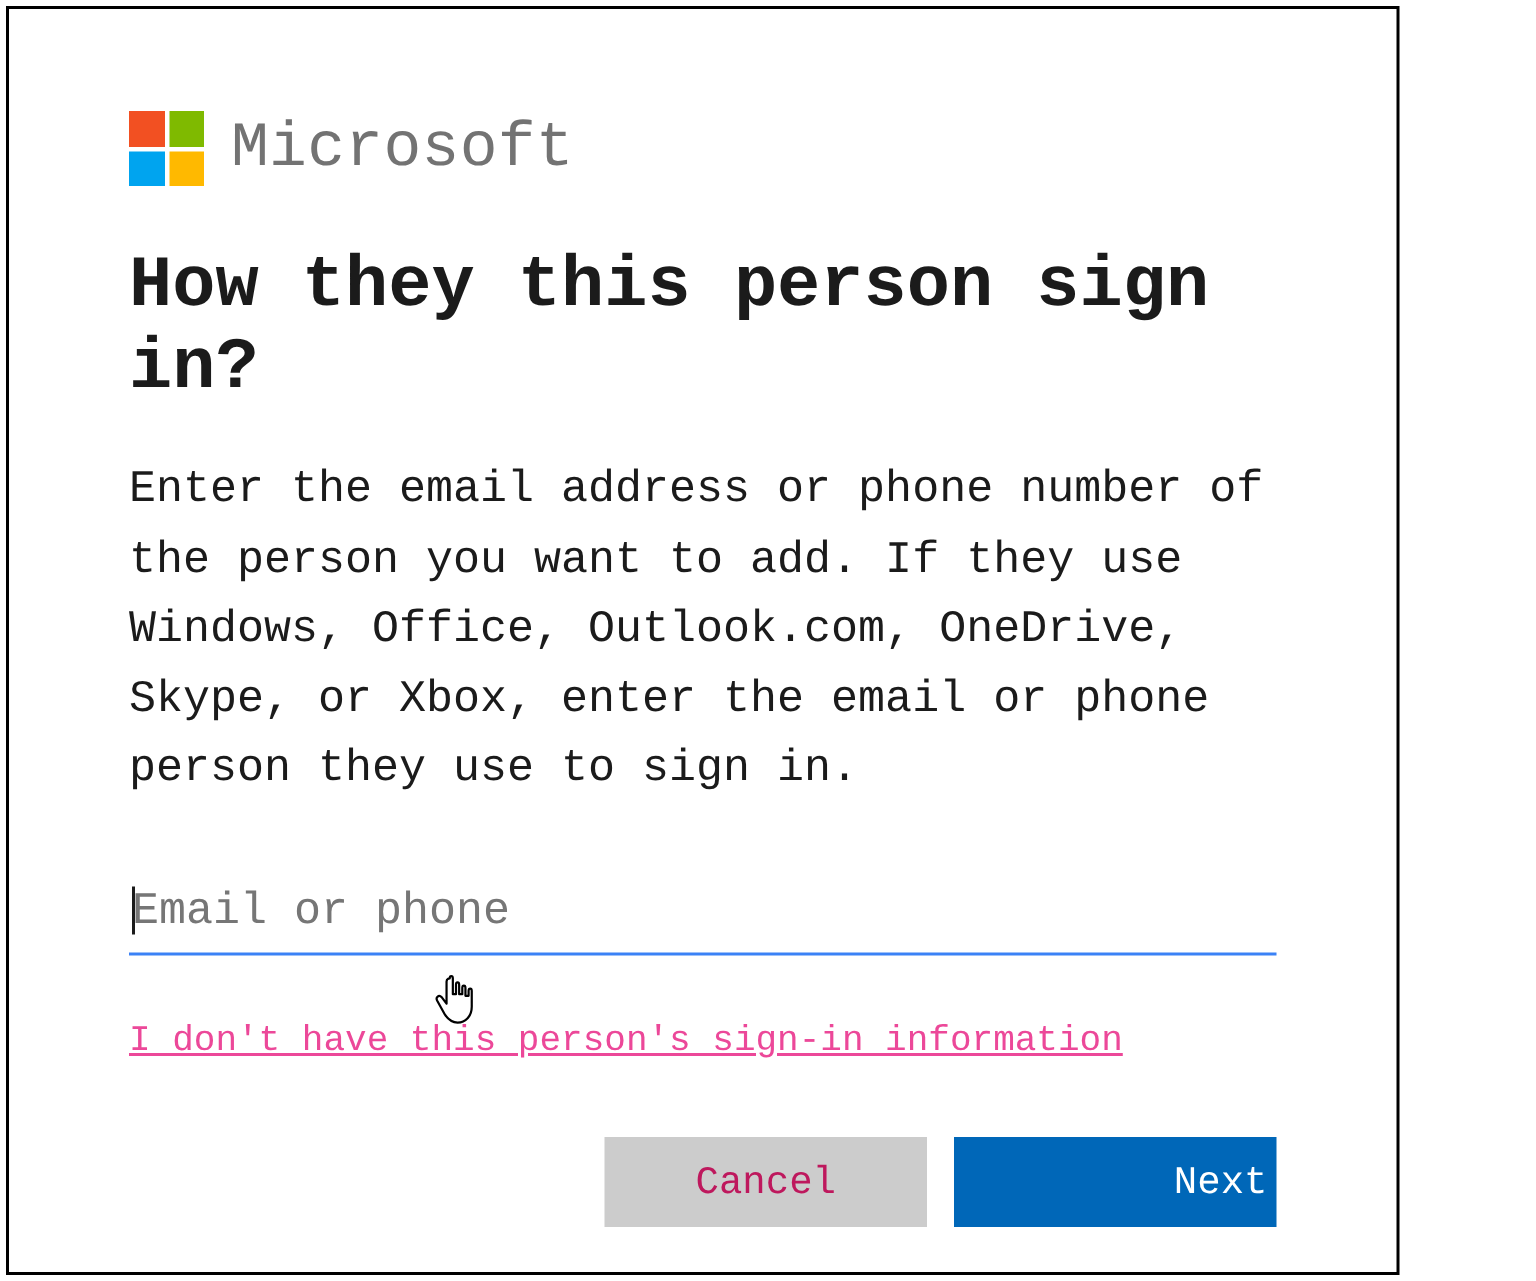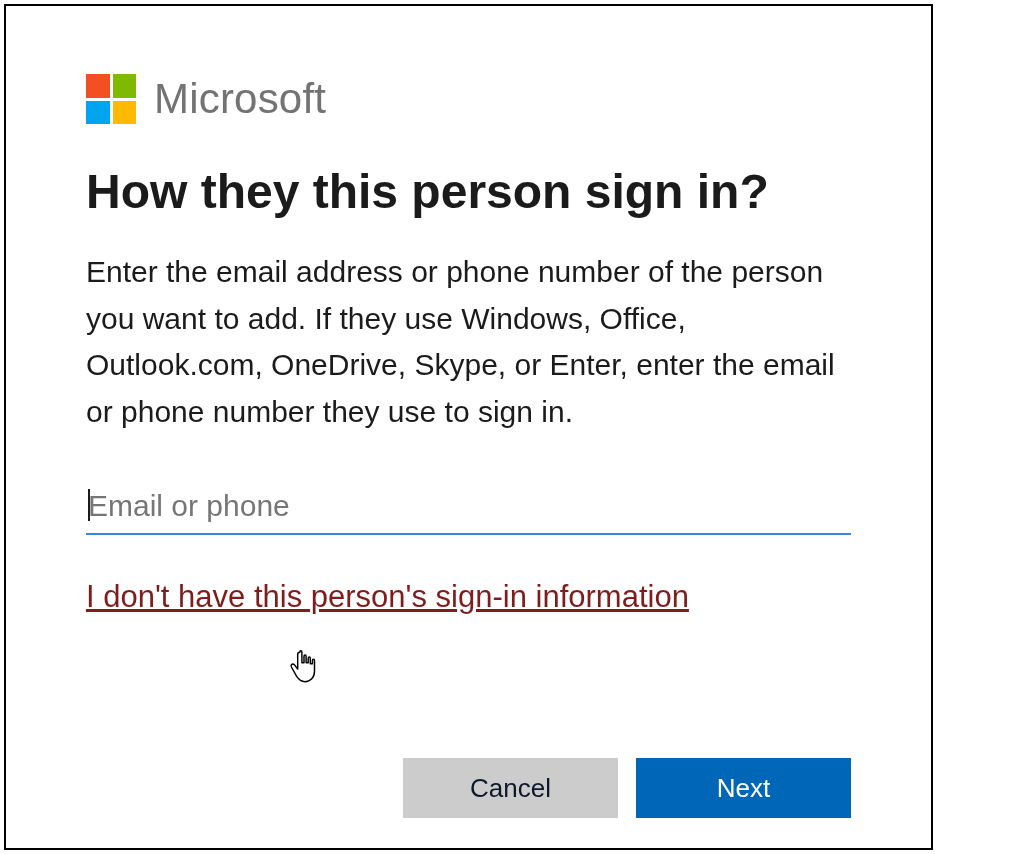--- a/index.html
+++ b/index.html
@@ -9,20 +9,21 @@
     width: 1024px;
     height: 854px;
     font-family: "Segoe UI", -apple-system, "Helvetica Neue", Arial, sans-serif;
     background: #fff;
     color: #1b1b1b;
   }
   .frame {
     width: 937px;
     height: 854px;
     padding: 4px;
+    font-family: Liberation Mono, monospace;
   }
   .dialog {
     border: 2px solid #000;
     width: 100%;
     height: 100%;
     padding: 68px 80px 30px 80px;
     position: relative;
   }
 
   
@@ -94,22 +95,22 @@
     width: 2px;
     height: 32px;
     background: #1b1b1b;
     animation: blink 1s step-start infinite;
   }
   @keyframes blink { 50% { opacity: 0; } }
 
   
   .alt-link-wrap { margin-top: 44px; }
   .alt-link {
-    font-size: 31px;
-    color: #7f1d1d;
+    font-size: 24px;
+    color: #ec4899;
     text-decoration: underline;
     cursor: pointer;
     display: inline-block;
   }
 
   
   .cursor-svg {
     position: absolute;
     width: 36px;
     height: 42px;
@@ -129,46 +130,47 @@
   .btn {
     min-width: 215px;
     height: 60px;
     font-size: 26px;
     border: none;
     cursor: pointer;
     font-family: inherit;
   }
   .btn-cancel {
     background: #cccccc;
-    color: #0f172a;
+    color: #be185d;
   }
   .btn-next {
     background: #0067b8;
     color: #fff;
+    text-align: right;
   }
 </style>
 </head>
 <body>
 
 <div class="frame">
   <div class="dialog">
 
     <div class="brand">
       <div class="ms-logo">
         <div class="sq r"></div>
           <div class="sq g"></div>
         <div class="sq b"></div>
           <div class="sq y"></div>
       </div>
       <div class="brand-label">Microsoft</div>
     </div>
 
     <h1 class="heading">How they this person sign in?</h1>
 
-    <p class="body-text">Enter the email address or phone number of the person you want to add. If they use Windows, Office, Outlook.com, OneDrive, Skype, or Enter, enter the email or phone number they use to sign in.</p>
+    <p class="body-text">Enter the email address or phone number of the person you want to add. If they use Windows, Office, Outlook.com, OneDrive, Skype, or Xbox, enter the email or phone person they use to sign in.</p>
 
     <div class="caret-wrap">
       <div class="fake-caret"></div>
       <input type="text" class="text-input" placeholder="Email or phone" style="">
     </div>
 
     <div class="alt-link-wrap">
       <a class="alt-link">I don't have this person's sign-in information</a>
     </div>
 

